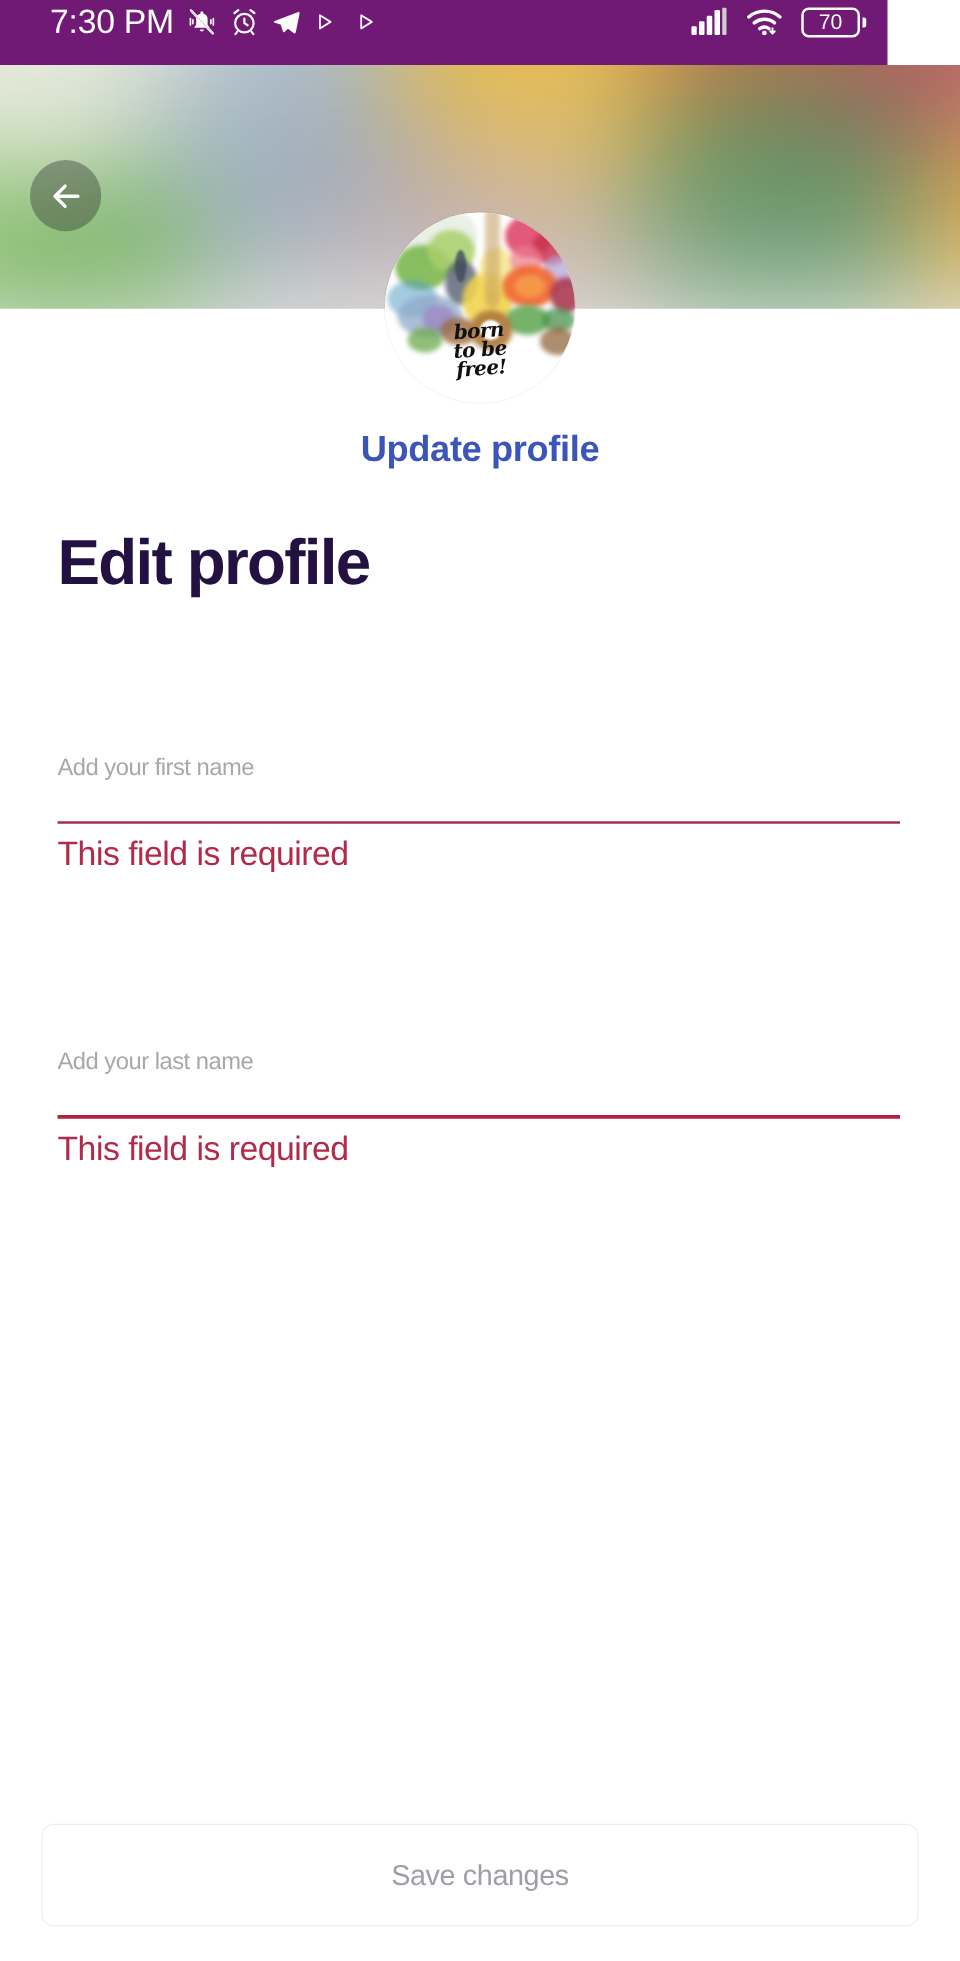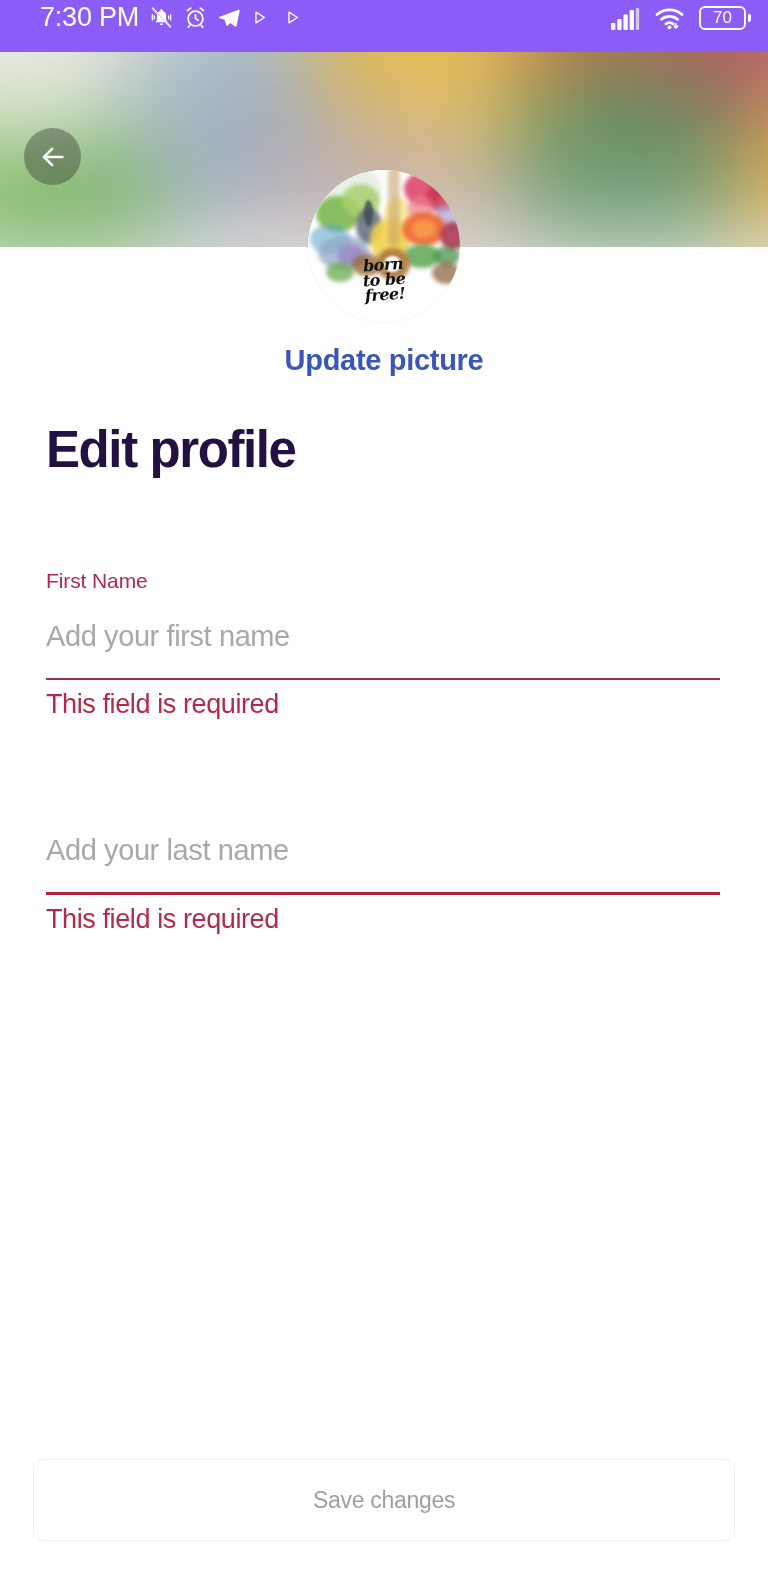--- a/index.html
+++ b/index.html
@@ -18,23 +18,23 @@
     width: 768px;
     height: 1569px;
     background: #ffffff;
     overflow: hidden;
   }
 
   
   .status-bar {
     position: absolute;
     top: 0; left: 0;
-    width: 768px;
+    width: 710px;
     height: 52px;
-    background: #8b5cf6;
+    background: #701a75;
     display: flex;
     align-items: center;
     padding: 0 22px 17px 40px;
     z-index: 40;
   }
   .status-left {
     display: flex;
     align-items: center;
     gap: 9px;
     flex: 1;
@@ -42,21 +42,21 @@
   .status-time {
     color: #fdfdfd;
     font-size: 27px;
     font-weight: 400;
     letter-spacing: -0.2px;
     line-height: 1;
     margin-right: 1px;
   }
   .status-right {
     display: flex;
-    align-items: flex-end;
+    align-items: flex-start;
     gap: 15px;
   }
   .sicon { display: block; }
 
   
   .banner {
     position: absolute;
     top: 52px; left: 0;
     width: 768px;
     height: 195px;
@@ -160,21 +160,21 @@
   .field-input {
     display: block;
     width: 100%;
     border: none;
     outline: none;
     background: transparent;
     padding: 0;
     margin-top: 28px;
     color: #0f172a;
     font-family: "Liberation Sans", "DejaVu Sans", sans-serif;
-    font-size: 29px;
+    font-size: 19px;
     font-weight: 400;
     letter-spacing: -0.4px;
     line-height: 34px;
     height: 34px;
   }
   .field-input::placeholder {
     color: #a8a8a8;
     opacity: 1;
   }
   .field-underline {
@@ -355,28 +355,27 @@
       <div class="blob" style="left:68px;top:78px;width:34px;height:32px;background:#b07a3d;opacity:.92;"></div>
       <div class="blob" style="left:76px;top:86px;width:17px;height:16px;background:#ffffff;opacity:1;filter:blur(1px);"></div>
     </div>
     <div class="avatar-text" style="transform:translateX(-50%) rotate(-4deg);">
       <span>born</span><br>
       <span>to be</span><br>
       <span>free!</span>
     </div>
   </div>
 
-  <div class="update-picture">Update picture</div>
+  <div class="update-picture">Update profile</div>
 
   <h1 class="page-title">Edit profile</h1>
 
   <div class="form">
 
     <div class="field field-first">
-      <div class="field-label">First Name</div>
       <input class="field-input" type="text" placeholder="Add your first name" style="">
       <div class="field-underline underline-thin"></div>
       <div class="field-error">This field is required</div>
     </div>
 
     <div class="field field-last">
       <input class="field-input" type="text" placeholder="Add your last name" style="">
       <div class="field-underline underline-thick"></div>
       <div class="field-error">This field is required</div>
     </div>

